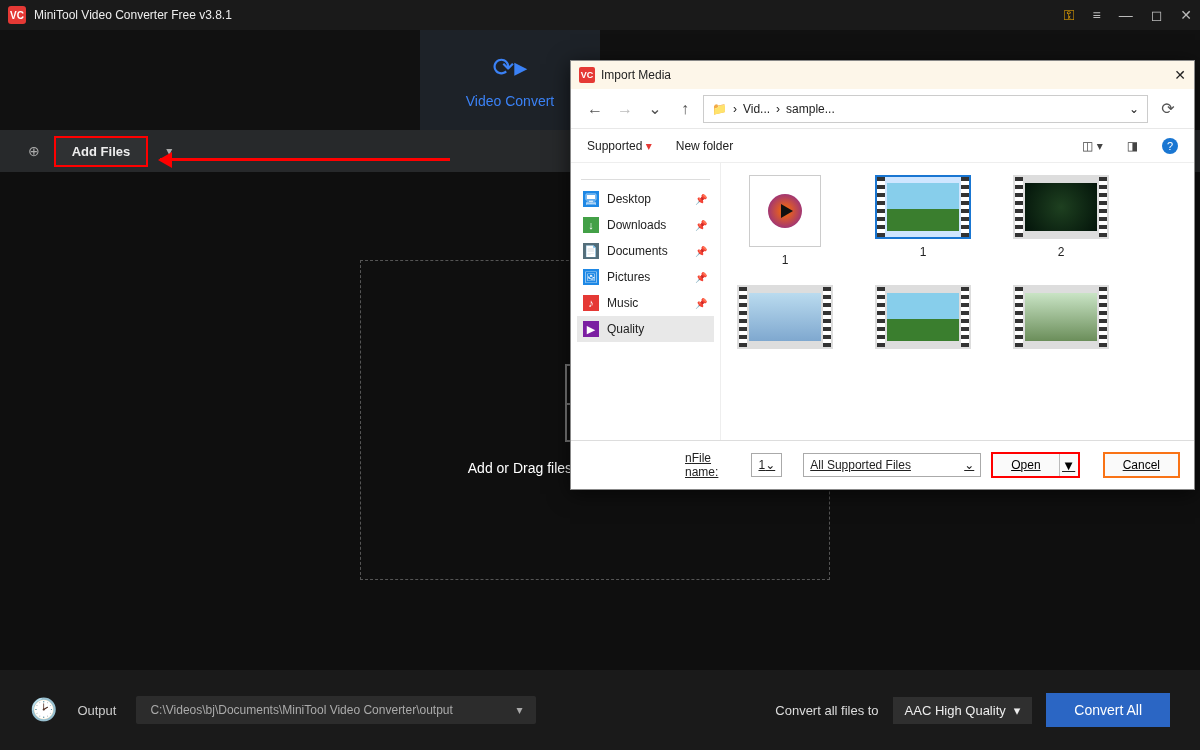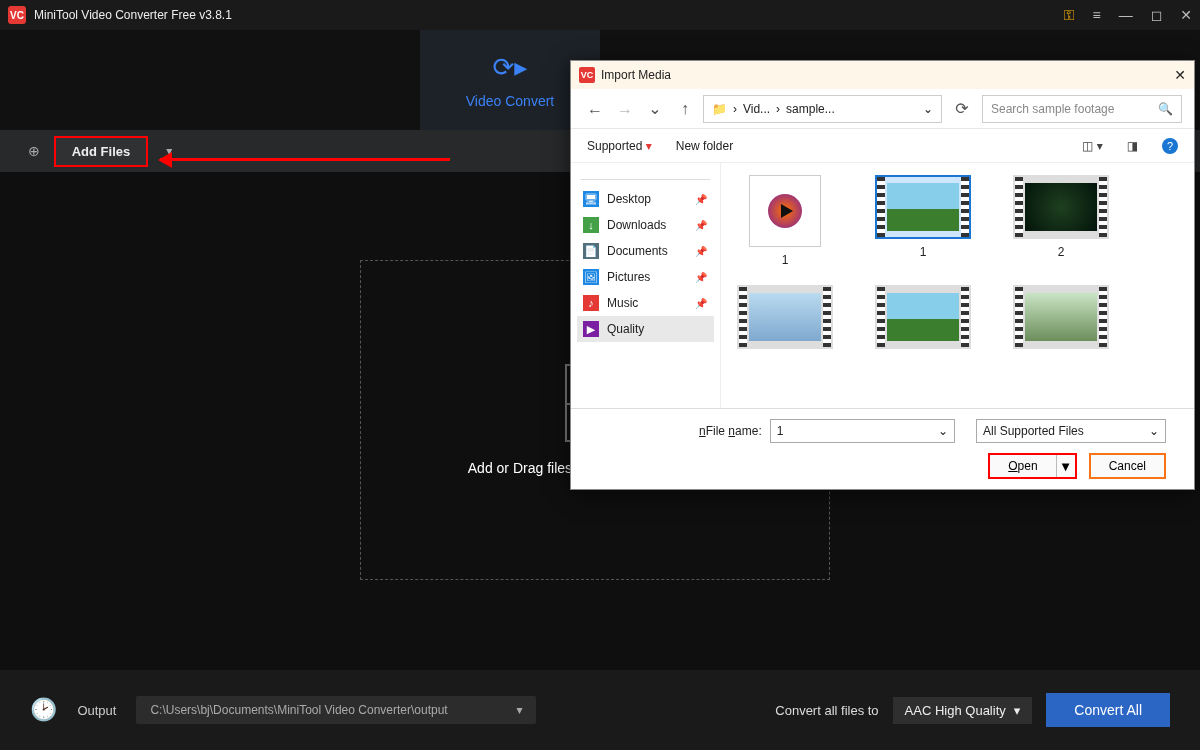--- a/index.html
+++ b/index.html
@@ -73,26 +73,26 @@
 .thumb-box { width:96px; height:64px; border:2px solid transparent; background:#ddd; display:flex; align-items:center; justify-content:center; position:relative; }
 .thumb.sel .thumb-box { border-color:#1976d2; background:#cfe6ff; }
 .thumb .preview { width:72px; height:48px; background:linear-gradient(#87ceeb 55%, #3a7e2e 55%); }
 .thumb .preview.space { background:radial-gradient(circle,#1e4020,#03140a); }
 .film-holes { position:absolute; top:0; bottom:0; width:8px; background:repeating-linear-gradient(#333 0,#333 4px,#fff 4px,#fff 8px); }
 .film-holes.l { left:0; } .film-holes.r { right:0; }
 .doc-box { width:72px; height:72px; background:#fff; border:1px solid #ccc; position:relative; display:flex; align-items:center; justify-content:center; }
 .play-c { width:34px; height:34px; border-radius:50%; background:radial-gradient(circle,#ff6f00,#7b1fa2); display:flex; align-items:center; justify-content:center; color:#111; }
 .play-c span { width:0; height:0; border-left:12px solid #111; border-top:7px solid transparent; border-bottom:7px solid transparent; margin-left:3px; display:block; }
 
-.dlg-foot { border-top:1px solid #ddd; padding:10px 28px; display:flex; flex-direction:column; gap:10px; font-size:12px; }
+.dlg-foot { border-top:1px solid #ddd; padding:10px 14px; display:flex; gap:10px; font-size:12px;text-decoration:underline; }
 .fn-row { display:flex; align-items:center; gap:8px; }
 .fn-label { margin-left:100px; }
 .fn-input { flex:1; border:1px solid #aaa; height:24px; padding:0 6px; display:flex; align-items:center; justify-content:space-between; }
 .filter-sel { width:190px; border:1px solid #aaa; height:24px; padding:0 6px; display:flex; align-items:center; justify-content:space-between;margin-left:13px; }
-.btn-row { display:flex; justify-content:flex-end; gap:12px; }
+.btn-row { display:flex; justify-content:flex-end; gap:23px;align-items:center; }
 .open-grp { border:2px solid #f00; display:flex; }
 .dlg-btn { background:#fafafa; border:2px solid #f97316; padding:4px 18px; cursor:pointer; font-size:12px; }
 .open-grp .dlg-btn { border:none; border-right:1px solid #bbb; }
 .open-grp .dd { width:18px; text-align:center; border:none; background:#fafafa; }
 </style>
 </head>
 <body>
 
 <div class="title-bar">
   <div class="title-left">
@@ -135,21 +135,21 @@
   <div class="file-shape"></div>
   <div class="drop-text">
     <span class="bold">Add or Drag files</span><span> here to start conversion</span>
   </div>
 </div>
 
 <div class="footer">
   <span class="clock-icon">🕑</span>
   <span class="out-label">Output</span>
   <div class="out-path">
-    <span>C:\Users\bj\Documents\MiniTool Video Converter\output</span>
+    <span>C:\Videos\bj\Documents\MiniTool Video Converter\output</span>
     <span>▾</span>
   </div>
   <div class="footer-right">
     <span class="ca-label">Convert all files to</span>
     <div class="fmt-sel">
       <span>AAC High Quality</span>
       <span>▾</span>
     </div>
     <button class="convert-all">Convert All</button>
   </div>
@@ -168,24 +168,20 @@
     <span class="nav-btn">↑</span>
     <div class="crumb-box">
       <span class="folder-icon">📁</span>
       <span>›</span>
         <span>Vid...</span>
       <span>›</span>
         <span>sample...</span>
       <span style="margin-left:auto">⌄</span>
     </div>
     <span class="refresh-b">⟳</span>
-    <div class="search-box">
-      <span>Search sample footage</span>
-      <span>🔍</span>
-    </div>
   </div>
   <div class="dlg-toolbar">
     <span><span>Supported</span> <span style="color:#e53935">▾</span></span>
     <span>New folder</span>
     <span class="spacer"></span>
     <span class="view-icon">◫ ▾</span>
     <span class="view-icon">◨</span>
     <span class="help-circle">?</span>
   </div>
   <div class="dlg-body">

